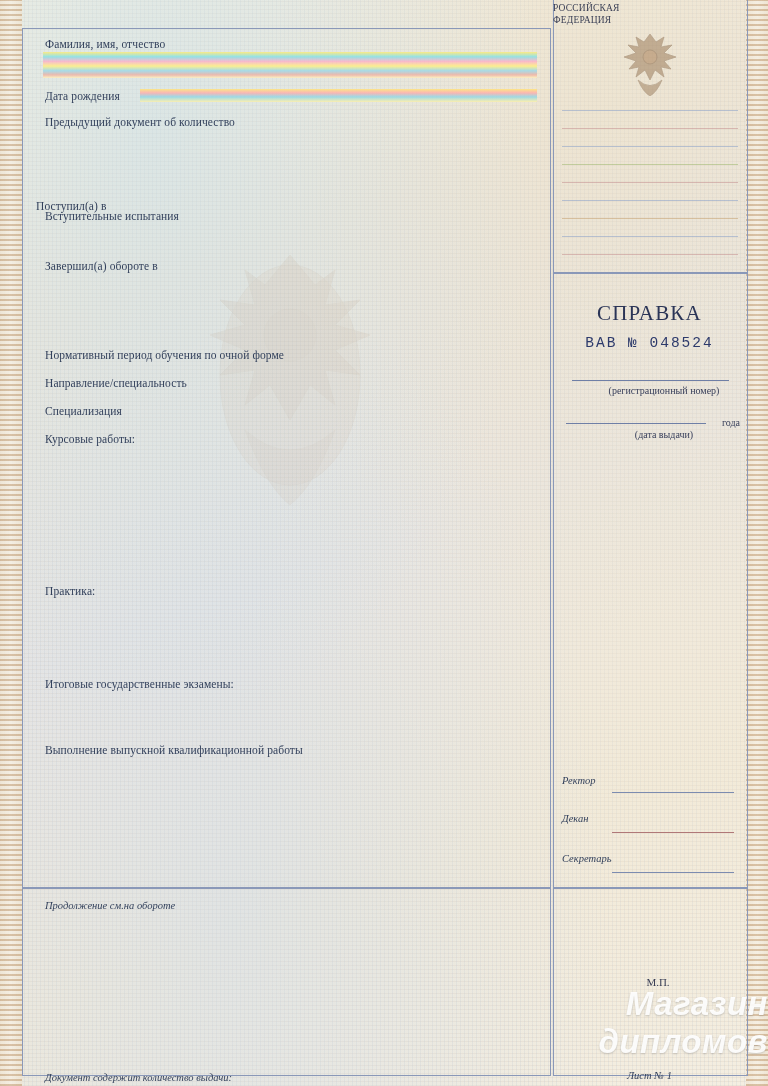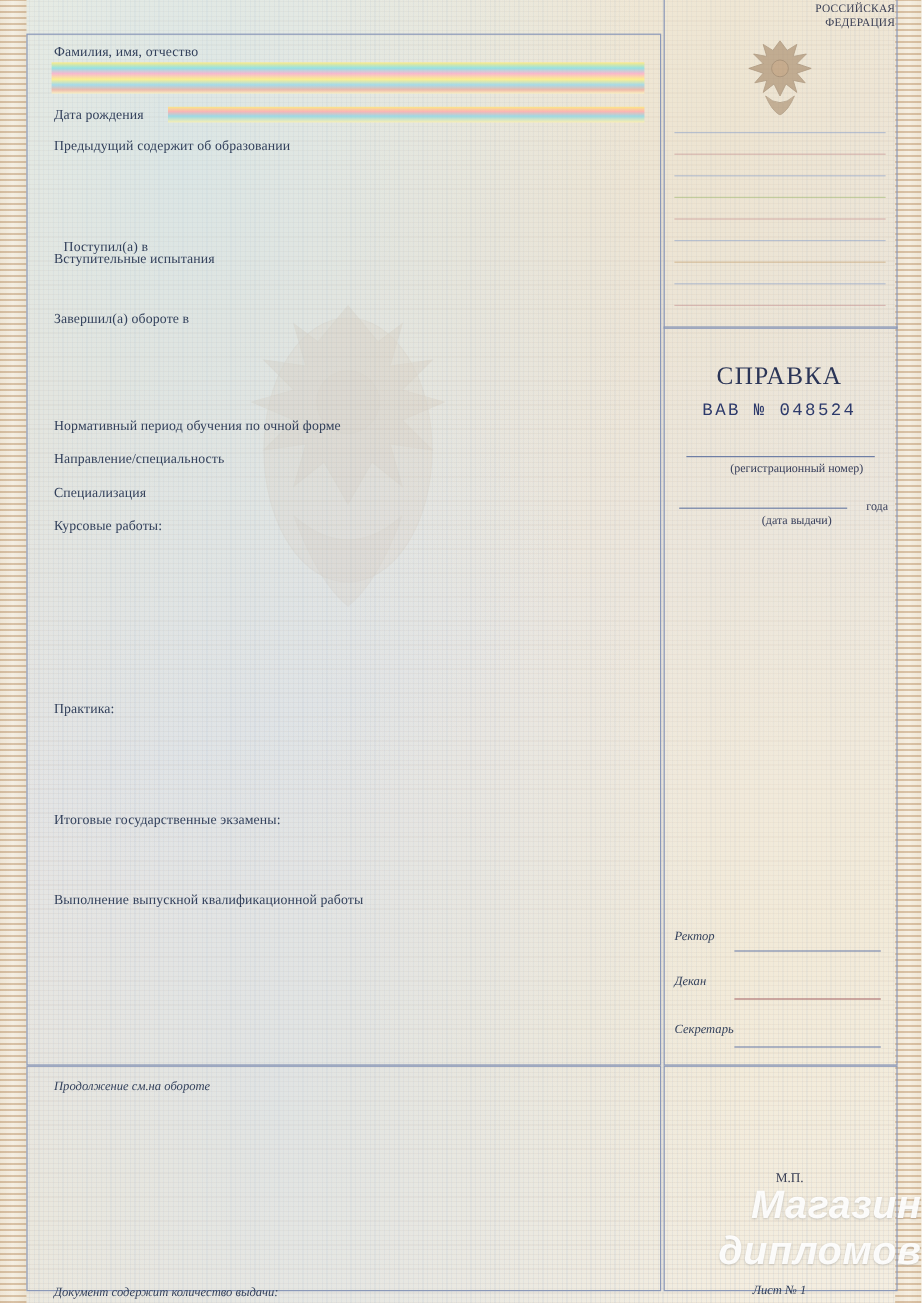--- a/index.html
+++ b/index.html
@@ -111,21 +111,21 @@
       rgba(255,240,170,0.85) 100%);
     filter: blur(0.3px);
   }
 
   
   .rf-title {
     position: absolute;
     left: 553px;
     top: 2px;
     width: 193px;
-    text-align: right;
+    text-align: left;
     font-size: 9.5px;
     color: #3a3f55;
     line-height: 12px;
     letter-spacing: .2px;
   }
   .eagle-emblem {
     position: absolute;
     left: 618px;
     top: 30px;
     width: 64px;
@@ -252,23 +252,23 @@
       <path d="M115 40 L140 70 L160 55 L150 90 L185 85 L160 110 L195 120 L160 135 L185 160 L150 155 L160 190 L135 170 L115 205 L95 170 L70 190 L80 155 L45 160 L70 135 L35 120 L70 110 L45 85 L80 90 L70 55 L90 70 Z" opacity=".55"></path>
       <circle cx="115" cy="120" r="26" opacity=".45"></circle>
       <path d="M70 215 q45 40 90 0 q-20 55 -45 75 q-25 -20 -45 -75 Z" opacity=".45"></path>
     </g>
   </svg>
 
   <div class="lbl" style="left:45px; top:38px;">Фамилия, имя, отчество</div>
   <div class="rainbow" style="top:52px;"></div>
   <div class="lbl" style="left:45px; top:90px;">Дата рождения</div>
   <div class="rainbow2" style="top:89px;"></div>
-  <div class="lbl" style="left:45px; top:116px;">Предыдущий содержит об образовании</div>
+  <div class="lbl" style="left:45px; top:116px;">Предыдущий документ об количество</div>
   <div class="lbl" style="left:45px; top:182px;margin-top:28px;">Вступительные испытания</div>
-  <div class="lbl" style="left:53px; top:200px;text-align:right;">Поступил(а) в</div>
+  <div class="lbl" style="left:36px; top:200px;text-align:right;">Поступил(а) в</div>
   <div class="lbl" style="left:45px; top:260px;">Завершил(а) обороте в</div>
   <div class="lbl" style="left:45px; top:349px;">Нормативный период обучения по очной форме</div>
   <div class="lbl" style="left:45px; top:377px;">Направление/специальность</div>
   <div class="lbl" style="left:45px; top:405px;">Специализация</div>
   <div class="lbl" style="left:45px; top:433px;">Курсовые работы:</div>
   <div class="lbl" style="left:45px; top:585px;">Практика:</div>
   <div class="lbl" style="left:45px; top:678px;">Итоговые государственные экзамены:</div>
   <div class="lbl" style="left:45px; top:744px;">Выполнение выпускной квалификационной работы</div>
 
   <div class="footnote" style="left:45px; top:900px;">Продолжение см.на обороте</div>

